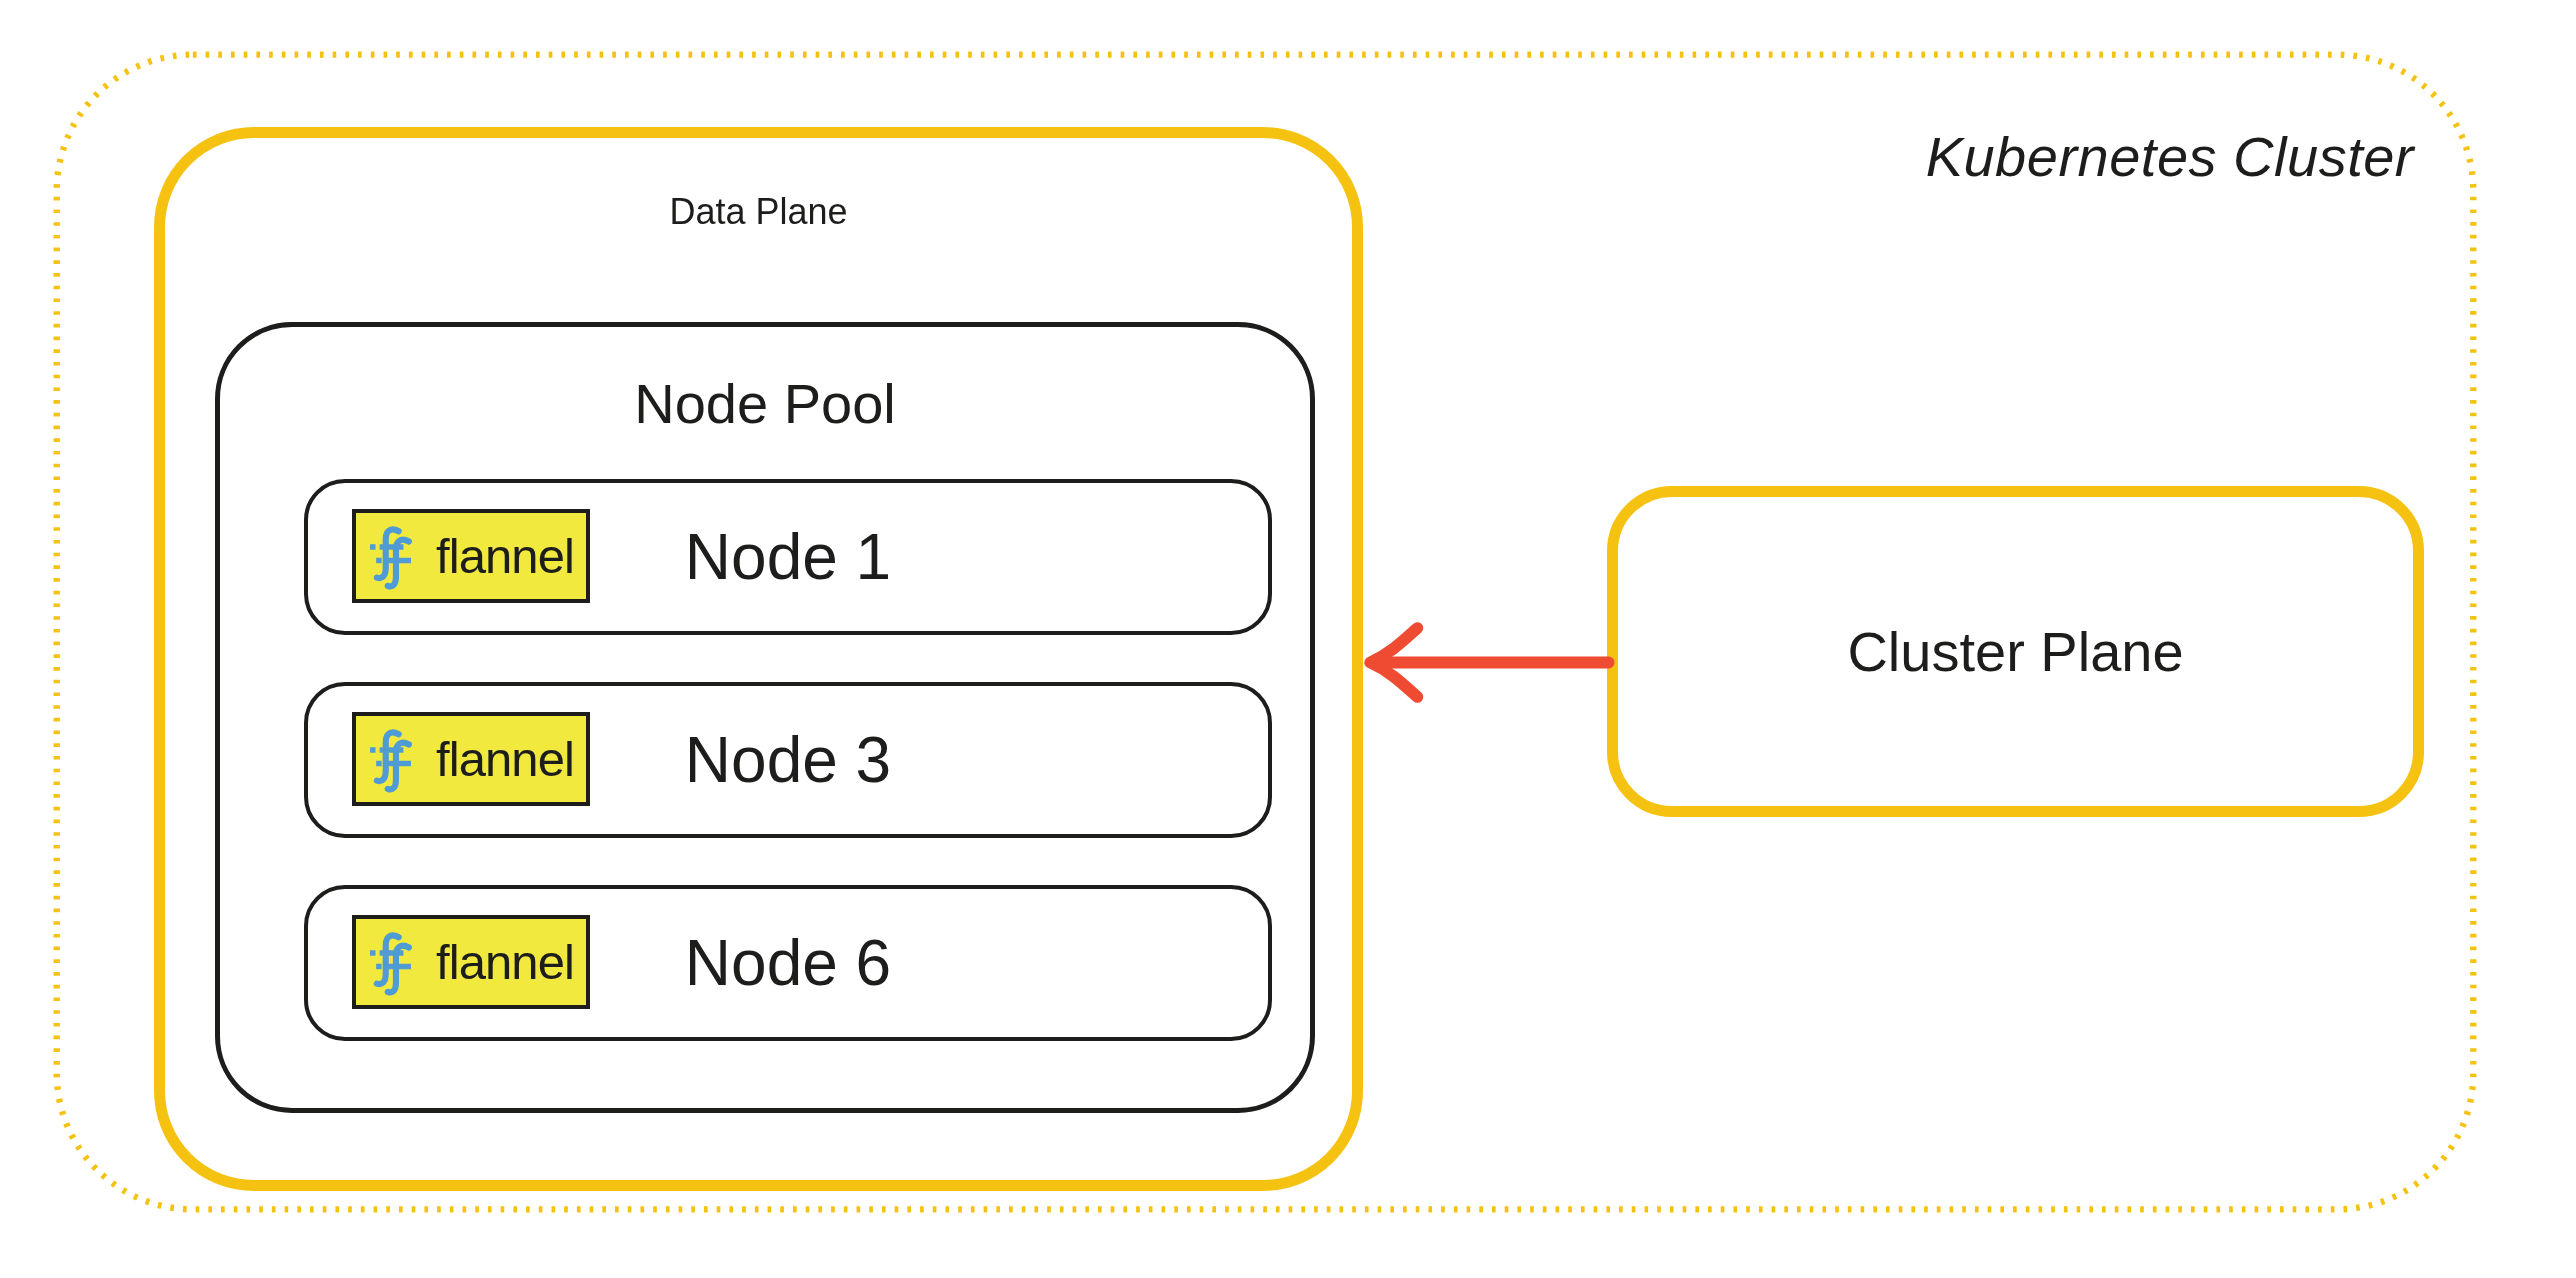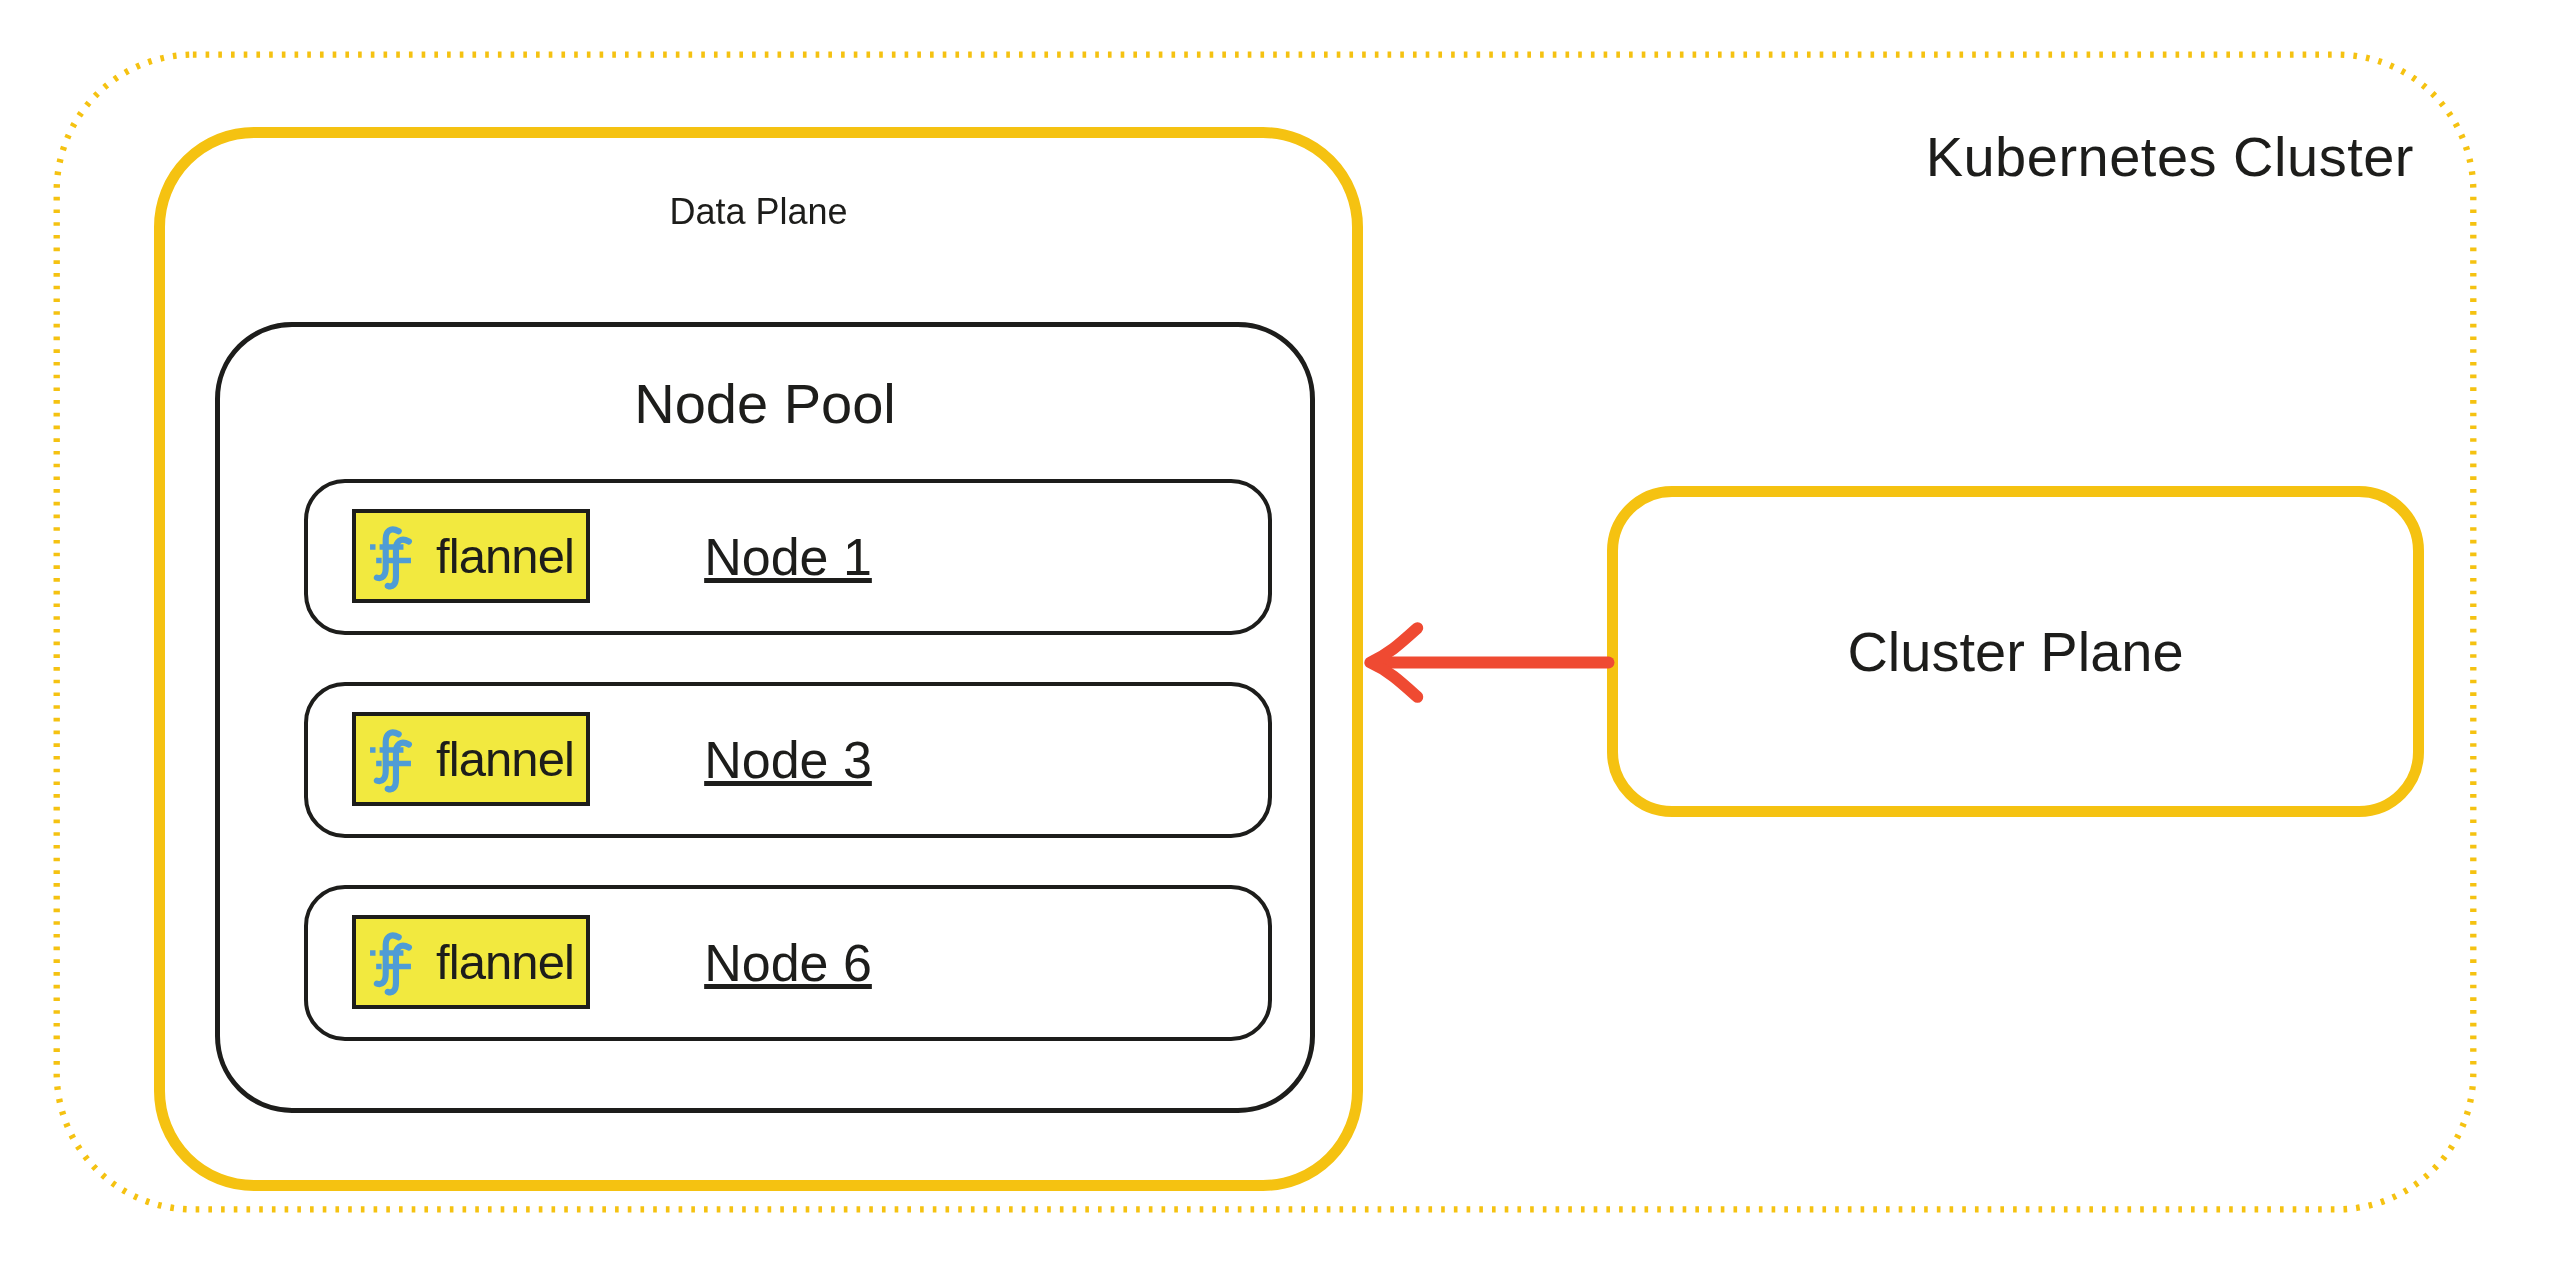--- a/index.html
+++ b/index.html
@@ -16,21 +16,21 @@
     color:var(--c-ink);
   }
   .canvas{position:relative;width:2576px;height:1279px;background:#ffffff;}
   .nowrap{white-space:nowrap;}
 
   
   .cluster-svg{position:absolute;left:53px;top:51px;width:2424px;height:1162px;}
 
   .cluster-label{
     position:absolute;top:125px;right:162px;
-    font-size:56px;line-height:1.15;letter-spacing:0.5px;
+    font-size:56px;line-height:1.15;letter-spacing:0.5px;font-style:italic;
   }
 
   
   .data-plane{
     position:absolute;left:154px;top:127px;width:1209px;height:1064px;
     border:11.8px solid var(--c-gold);border-radius:100px;
     box-sizing:border-box;background:#ffffff;
   }
   .dp-label{
     position:absolute;left:0;right:0;top:53px;text-align:center;
@@ -52,21 +52,21 @@
   .node{
     position:absolute;left:84px;width:968px;height:156px;
     border:4.5px solid var(--c-ink);border-radius:41px;
     box-sizing:border-box;background:#ffffff;
   }
   .node.n1{top:152px;}
   .node.n2{top:355px;}
   .node.n3{top:558px;}
   .node-label{
     position:absolute;inset:0;display:flex;align-items:center;justify-content:center;
-    font-size:52px;line-height:1;text-decoration:underline;
+    font-size:64px;line-height:1;
   }
 
   
   .badge{
     position:absolute;left:44px;top:26px;width:238px;height:94px;
     border:4.5px solid var(--c-ink);background:var(--c-lemon);
     box-sizing:border-box;
     display:flex;align-items:center;justify-content:center;gap:23px;
     z-index:2;
   }

